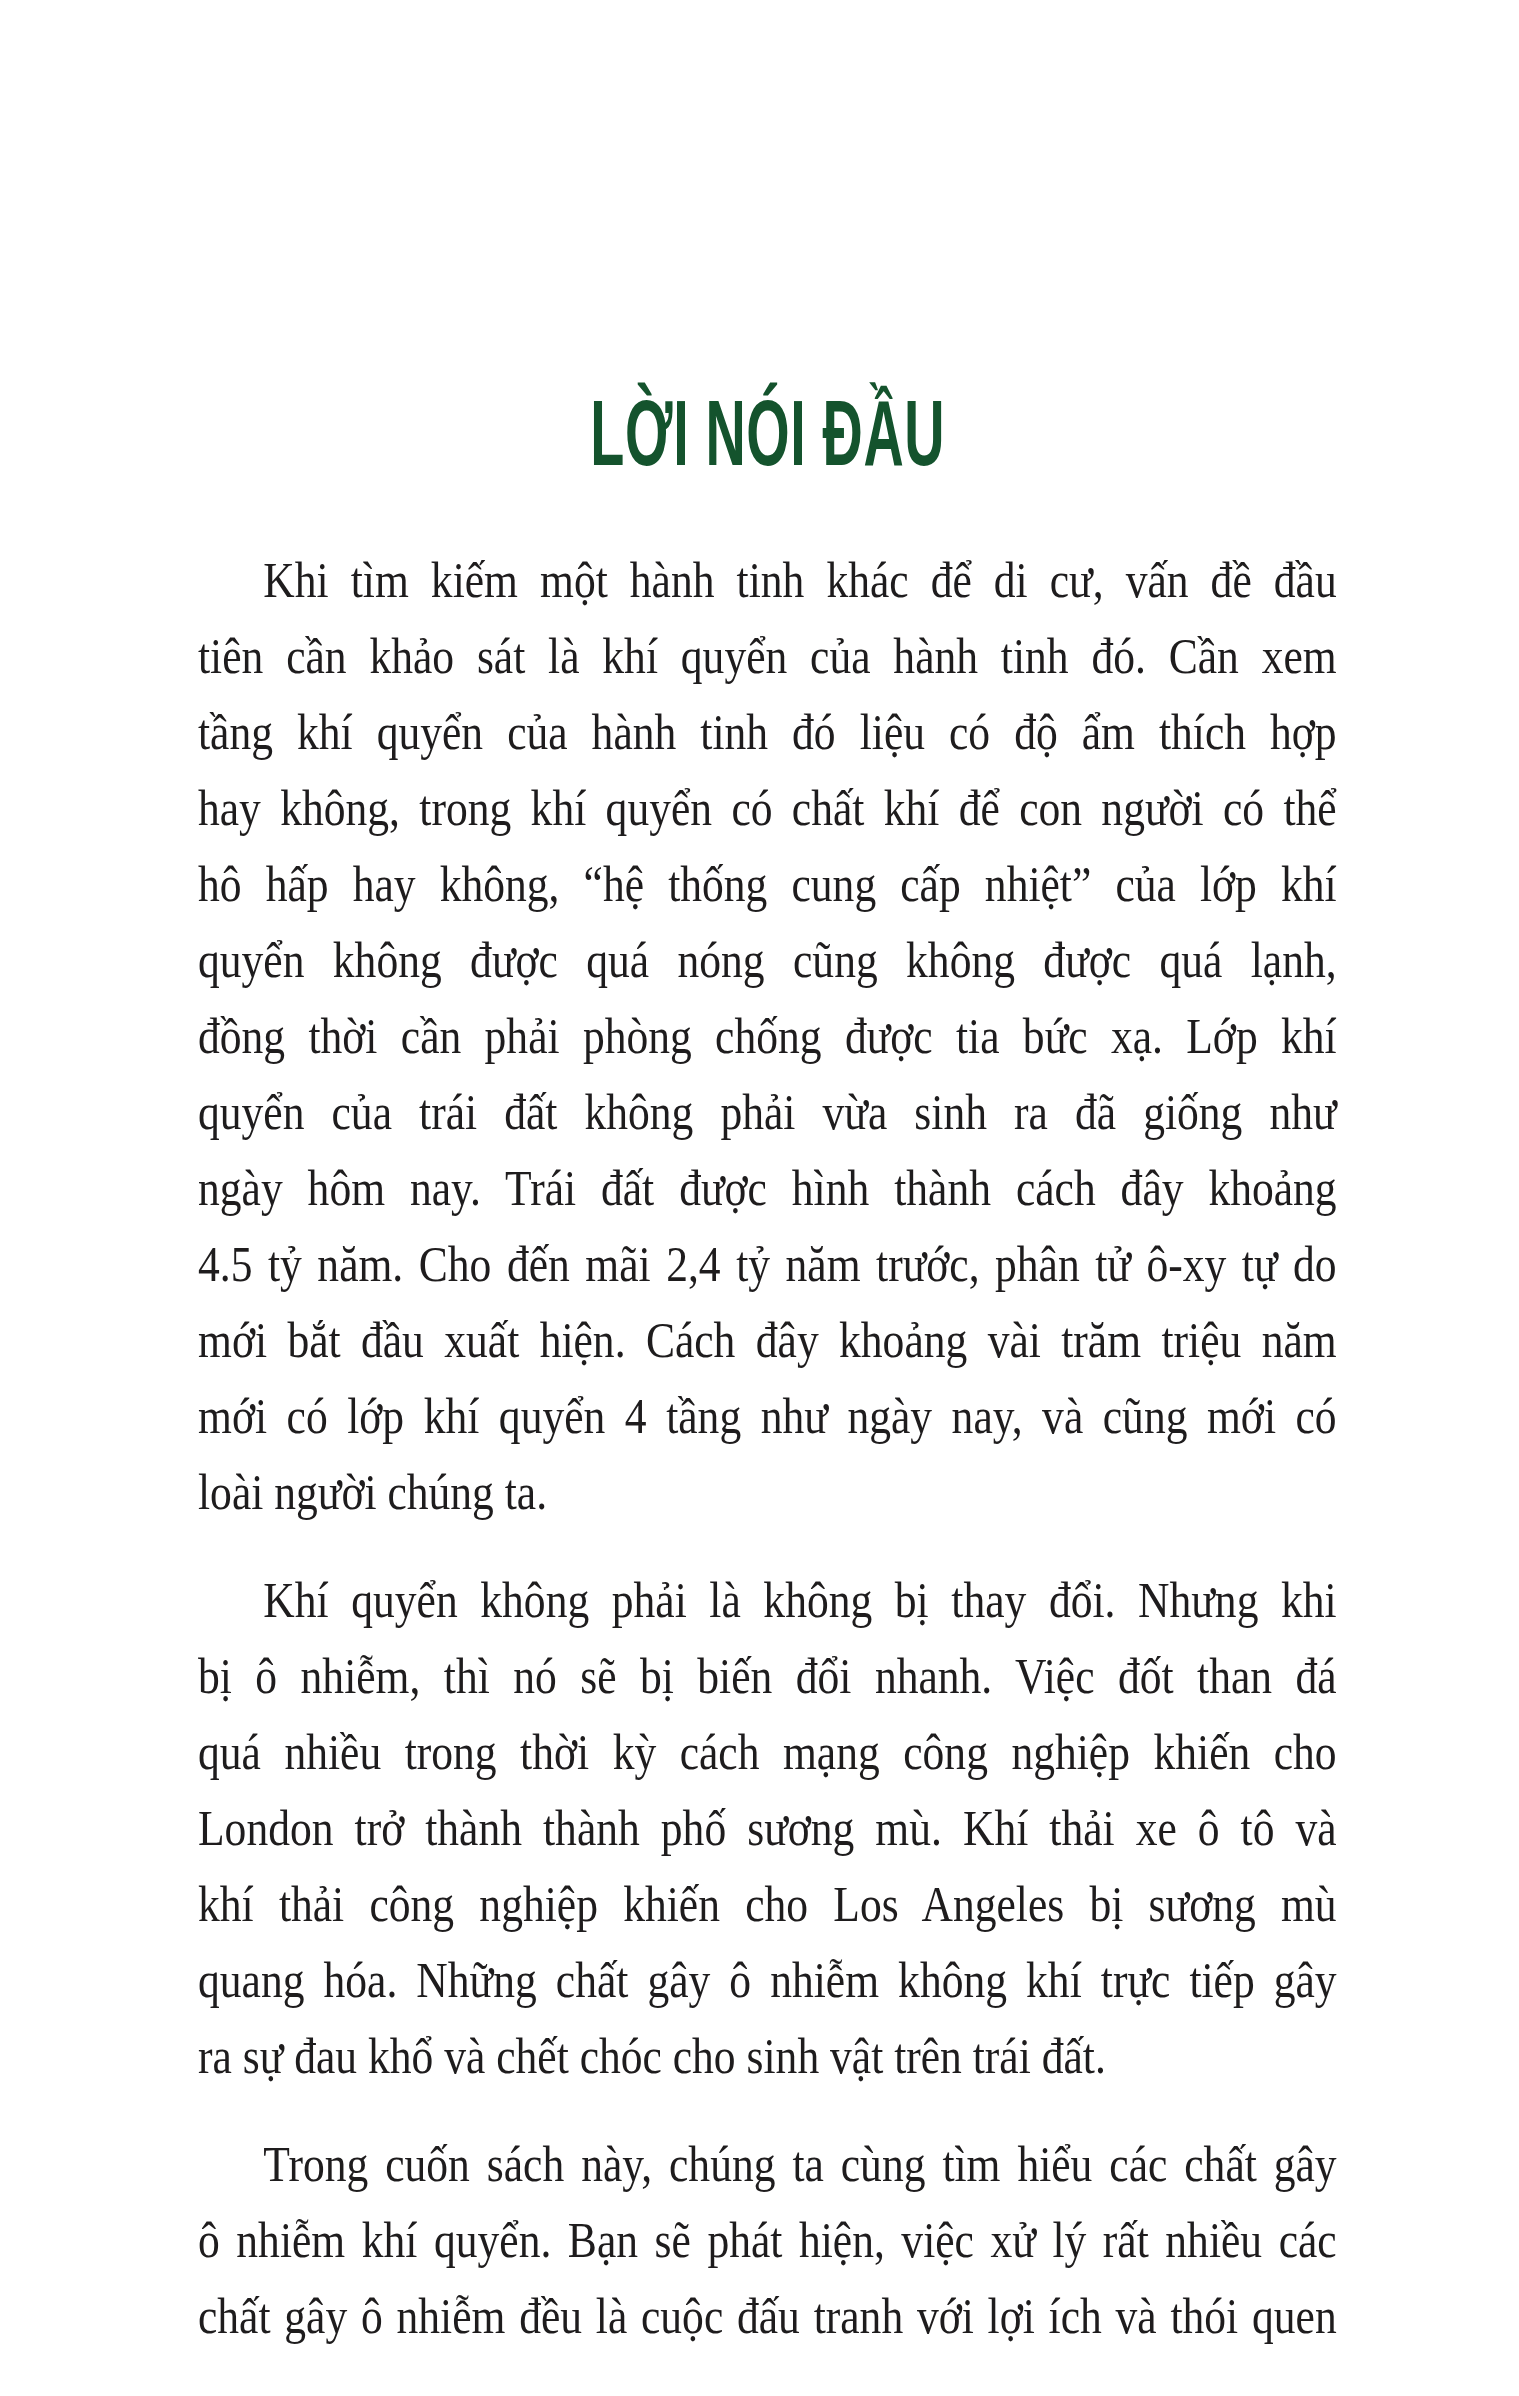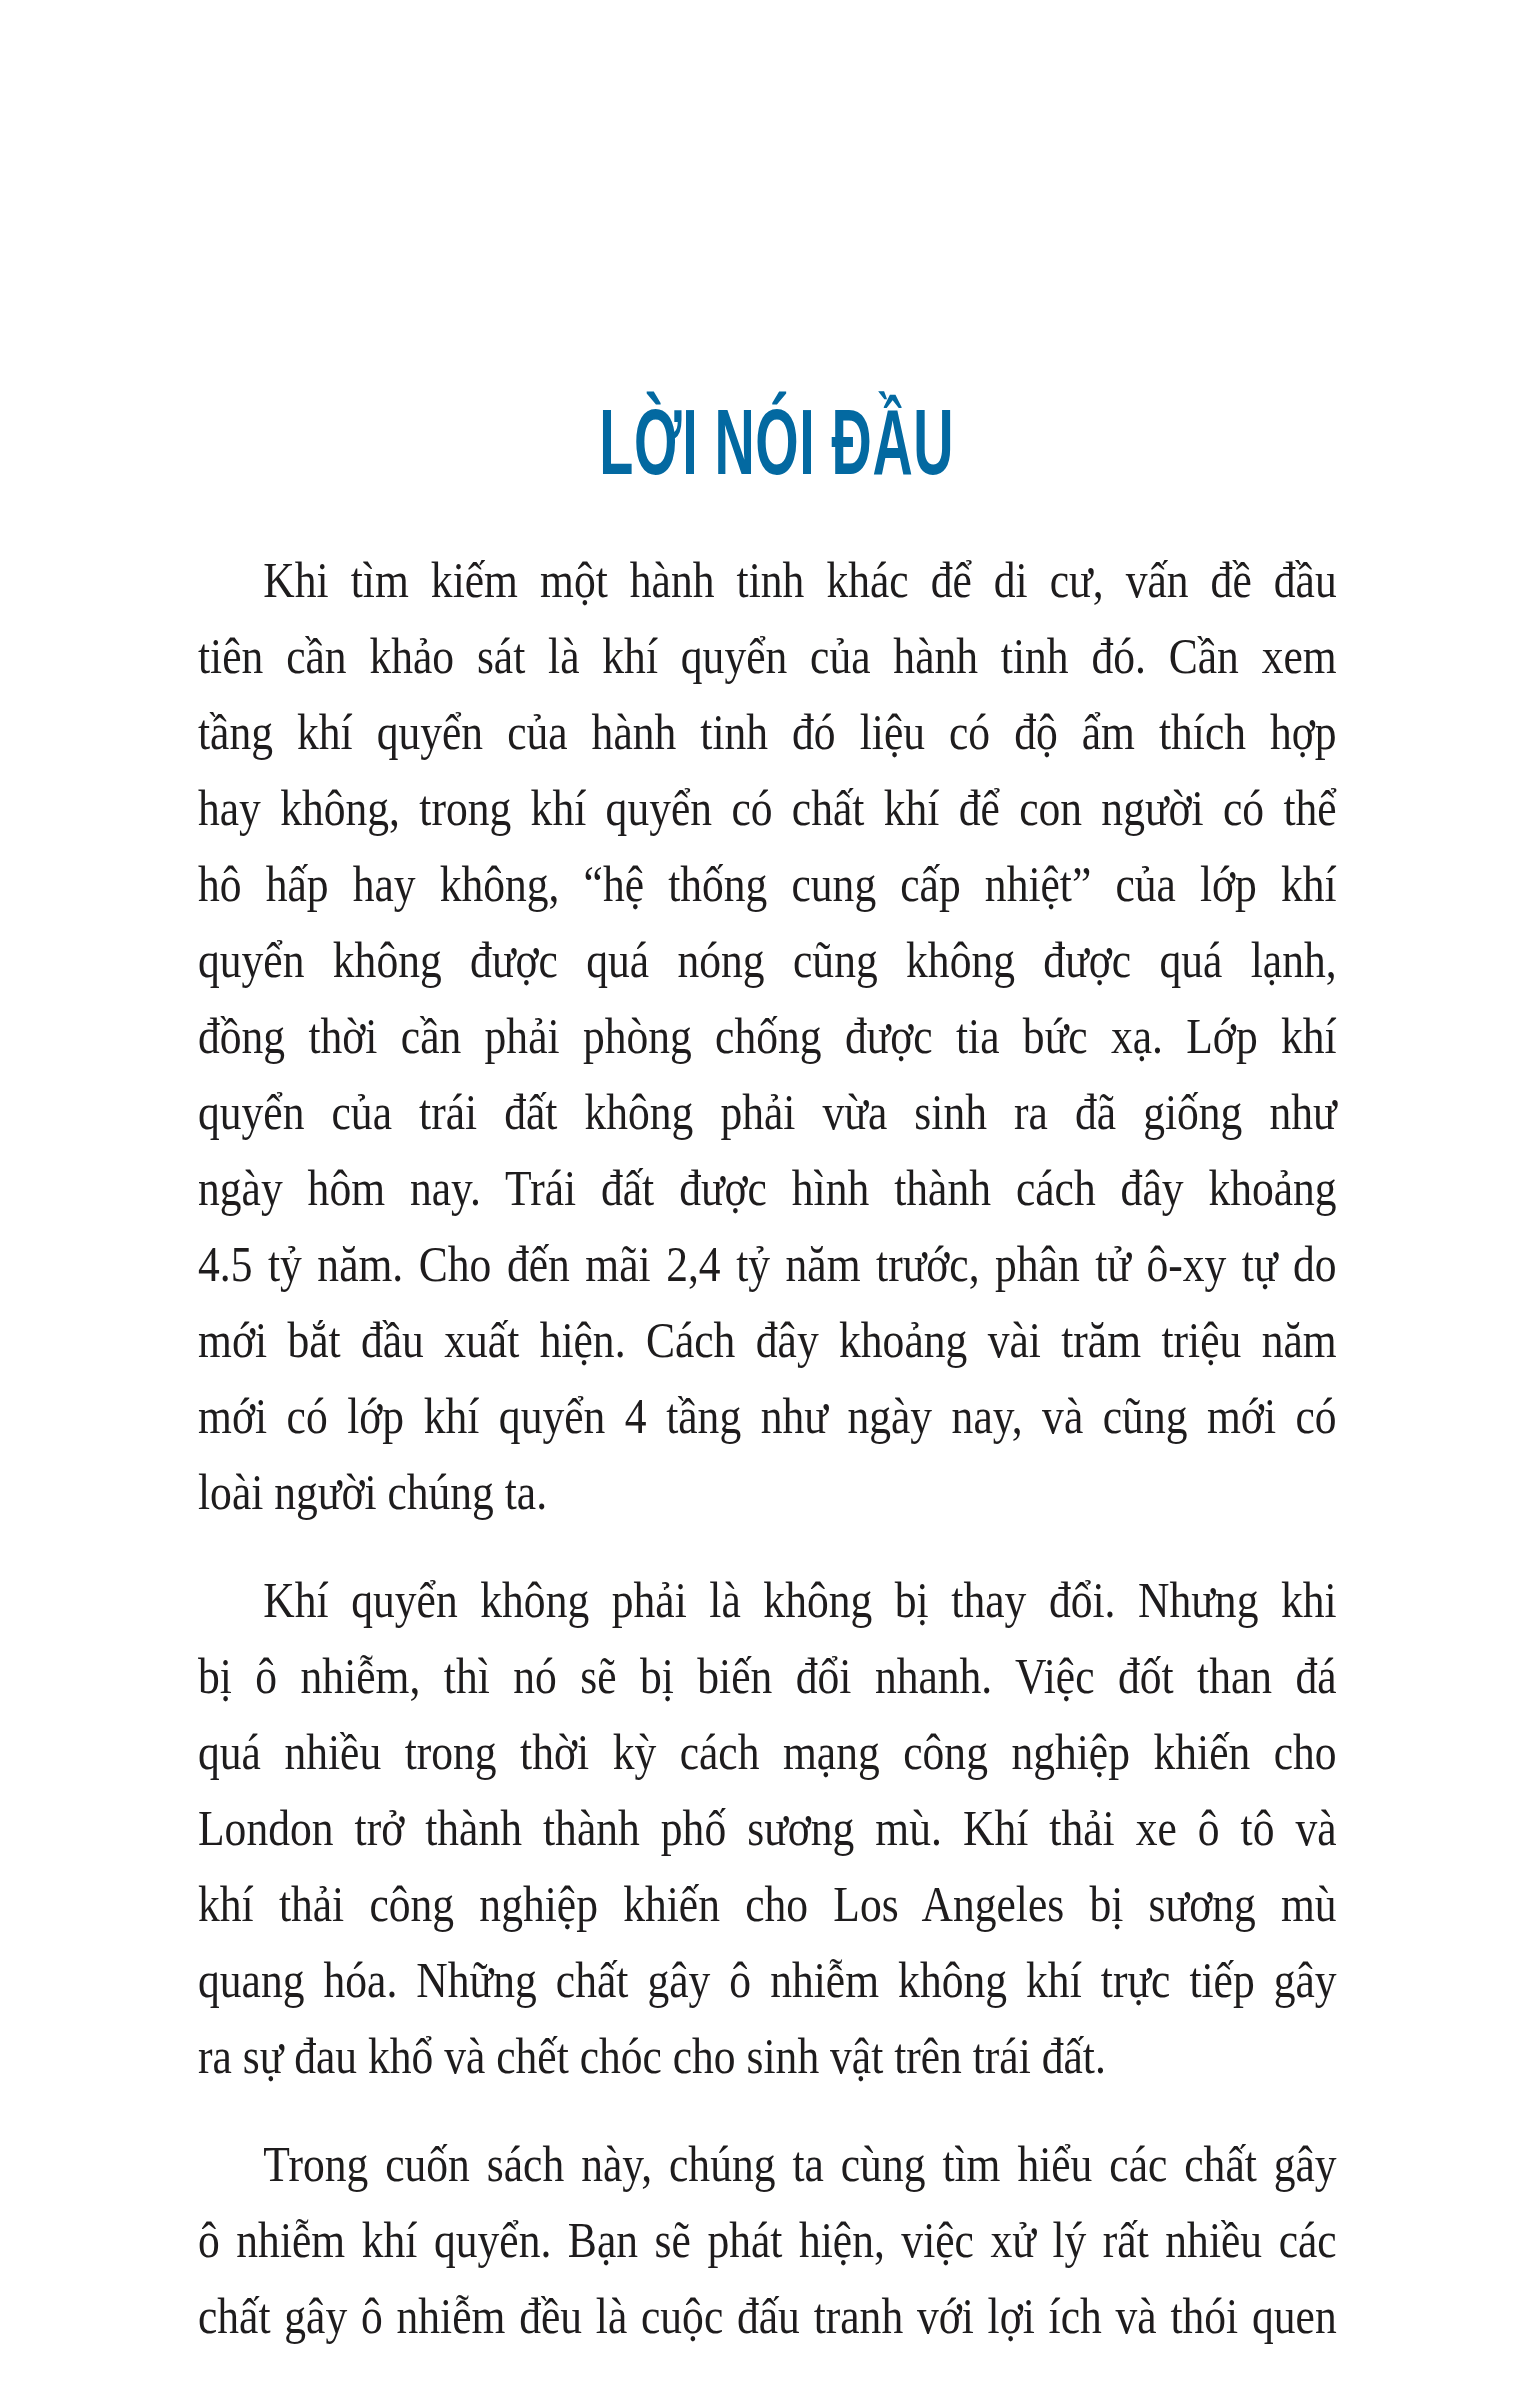--- a/index.html
+++ b/index.html
@@ -13,27 +13,27 @@
     height: 2397px;
     background: #ffffff;
     overflow: hidden;
     font-family: "Liberation Serif", serif;
   }
   .title {
     position: absolute;
     top: 387px;
     left: 198px;
     width: 1139px;
-    margin: 9px;
+    margin: 0;
     text-align: center;
     font-family: "Liberation Sans", sans-serif;
     font-weight: 700;
     font-size: 93px;
     line-height: 1;
-    color: #0369a1;
+    color: #14532d;
     white-space: nowrap;
   }
   .title-inner {
     display: inline-block;
     transform: scaleX(0.6);
     transform-origin: 50% 50%;
     letter-spacing: 1px;
   }
   .body-text {
     position: absolute;

